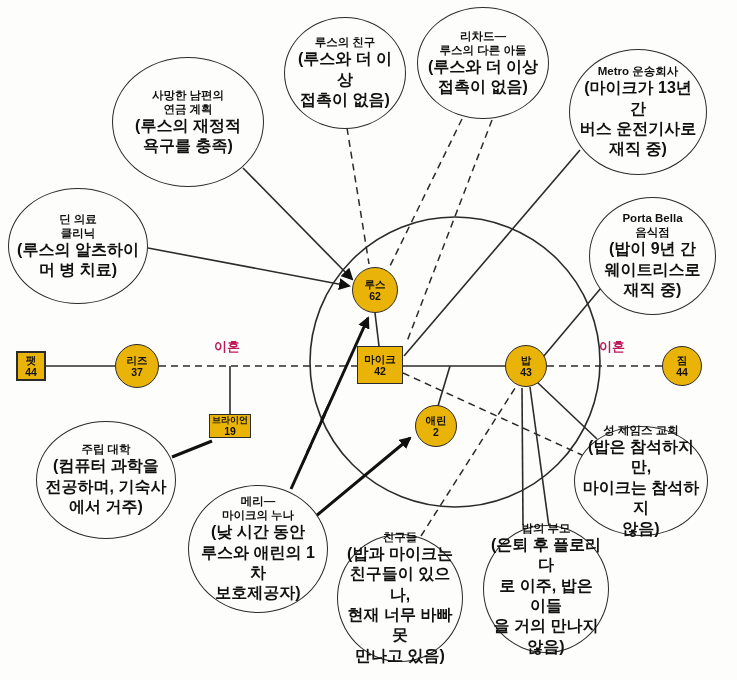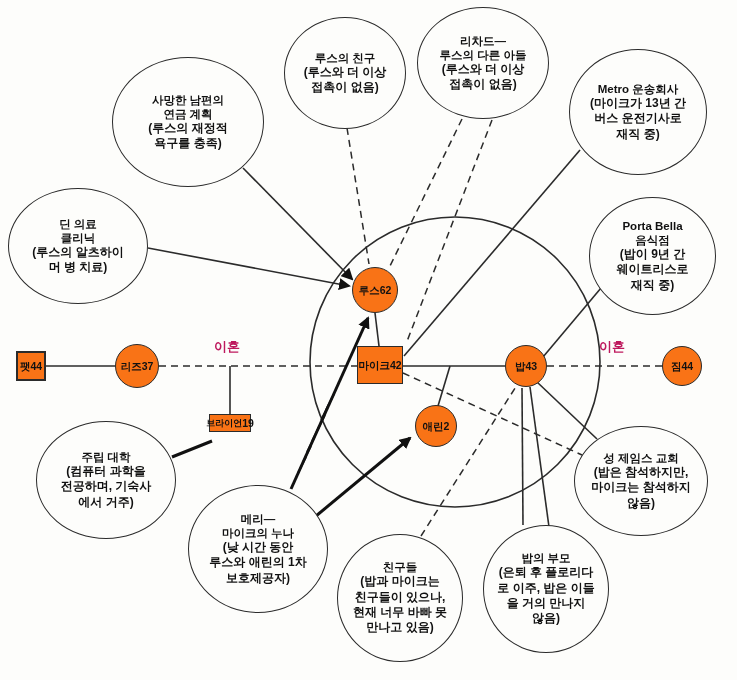--- a/index.html
+++ b/index.html
@@ -7,23 +7,23 @@
   .canvas { position:relative; width:737px; height:680px; background:#fdfdfb; overflow:hidden; margin:0 auto; }
   svg.wires { position:absolute; left:0; top:0; }
   line.solid { stroke:#2b2b2b; stroke-width:1.6; }
   line.dashed { stroke:#2b2b2b; stroke-width:1.5; stroke-dasharray:7 5; }
   line.thick { stroke:#111; stroke-width:3; }
   g.hatch line { stroke:#111; stroke-width:1.7; }
   .bubble { position:absolute; border:1.6px solid #2b2b2b; border-radius:50%; background:#fdfdfb;
             display:flex; flex-direction:column; align-items:center; justify-content:center;
             text-align:center; padding:6px; }
   .b-title { font-weight:bold; font-size:11.5px; line-height:1.22; white-space:pre-line; color:#111; }
-  .b-desc  { font-weight:bold; font-size:12px;  line-height:1.28; white-space:pre-line; color:#111; margin-top:0; }
-  .node { position:absolute; background:#f97316; border:1.6px solid #2b2b2b;
-          display:flex; flex-direction:row; align-items:center; justify-content:center;
+  .b-desc  { font-weight:bold; font-size:16px;  line-height:1.28; white-space:pre-line; color:#111; margin-top:0; }
+  .node { position:absolute; background:#eab308; border:1.6px solid #2b2b2b;
+          display:flex; flex-direction:column; align-items:center; justify-content:center;
           text-align:center; color:#111; }
   .node.circle { border-radius:50%; }
   .n-name, .n-age { font-weight:bold; font-size:10.5px; line-height:1.15; white-space:nowrap; }
   .divorce { position:absolute; font-weight:bold; font-size:13px; color:#be185d; }
 </style>
 </head>
 <body>
 
 <div class="canvas">
 
@@ -142,21 +142,21 @@
   </div>
 
   <div class="node square" style="left:16px;top:351px;width:30px;height:30px;border-width:2.5px">
     <span class="n-name">팻</span>
     <span class="n-age">44</span>
   </div>
   <div class="node circle" style="left:115px;top:344px;width:44px;height:44px">
     <span class="n-name">리즈</span>
     <span class="n-age">37</span>
   </div>
-  <div class="node square" style="left:209px;top:414px;width:42px;height:18px">
+  <div class="node square" style="left:209px;top:414px;width:42px;height:24px">
     <span class="n-name" style="font-size:9px">브라이언</span>
     <span class="n-age">19</span>
   </div>
   <div class="node square" style="left:357px;top:346px;width:46px;height:38px">
     <span class="n-name">마이크</span>
     <span class="n-age">42</span>
   </div>
   <div class="node circle" style="left:352px;top:267px;width:46px;height:46px">
     <span class="n-name">루스</span>
     <span class="n-age">62</span>

